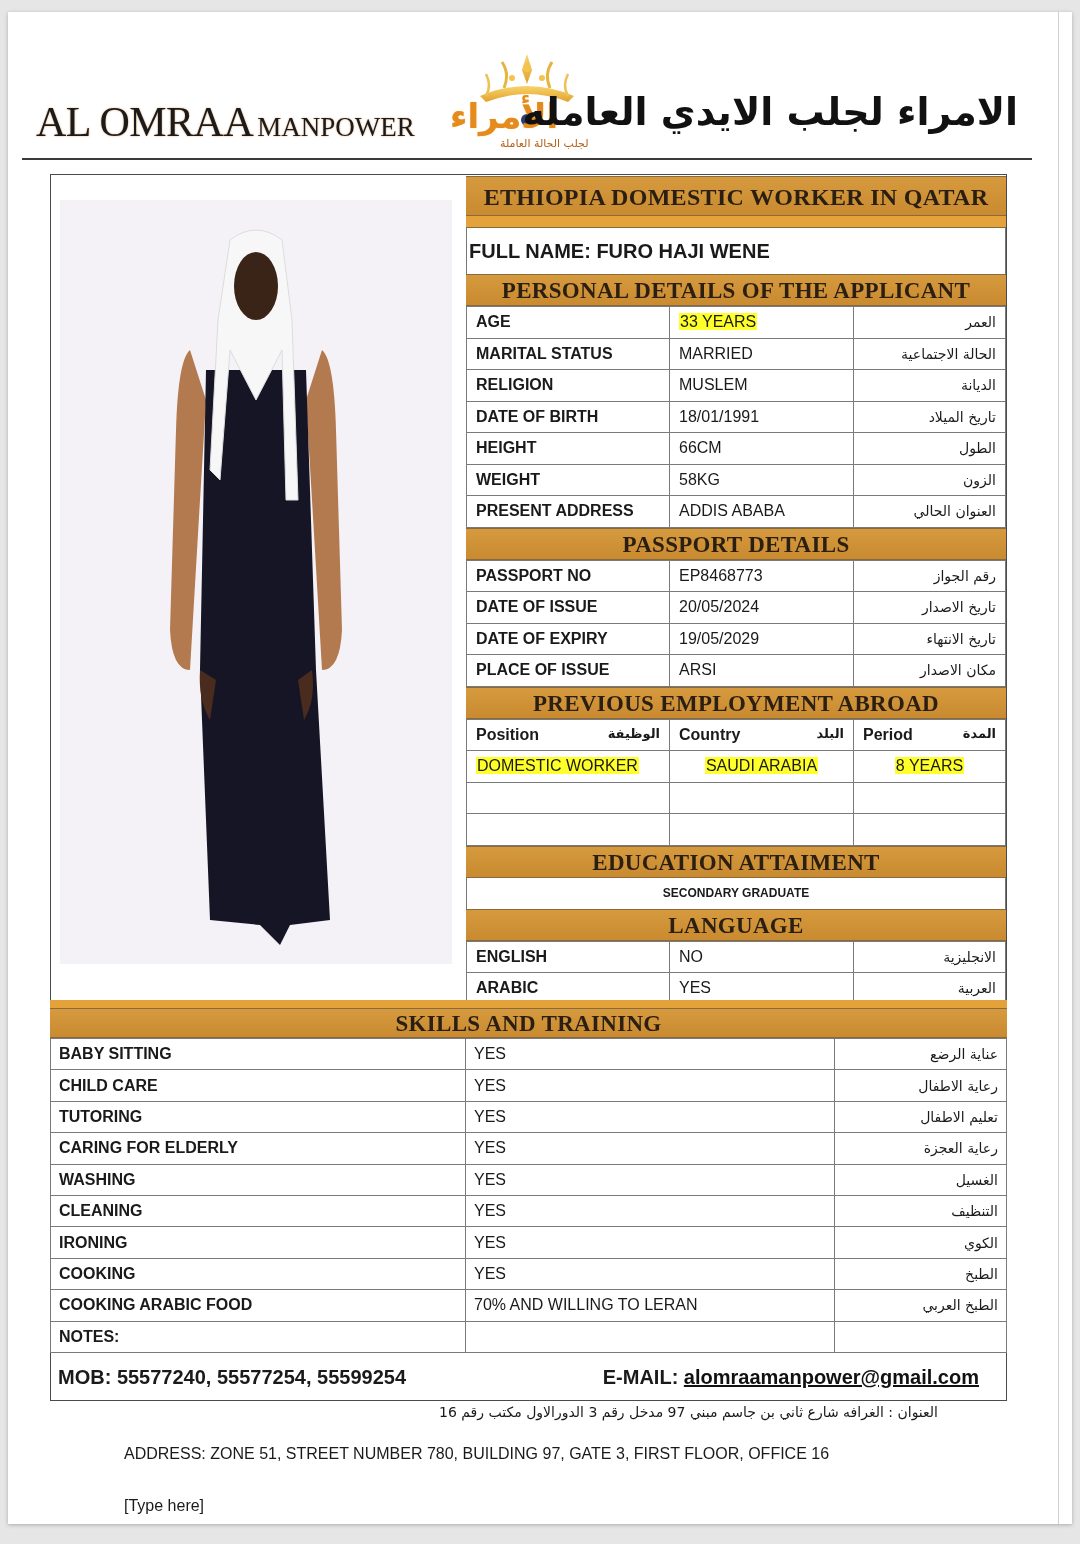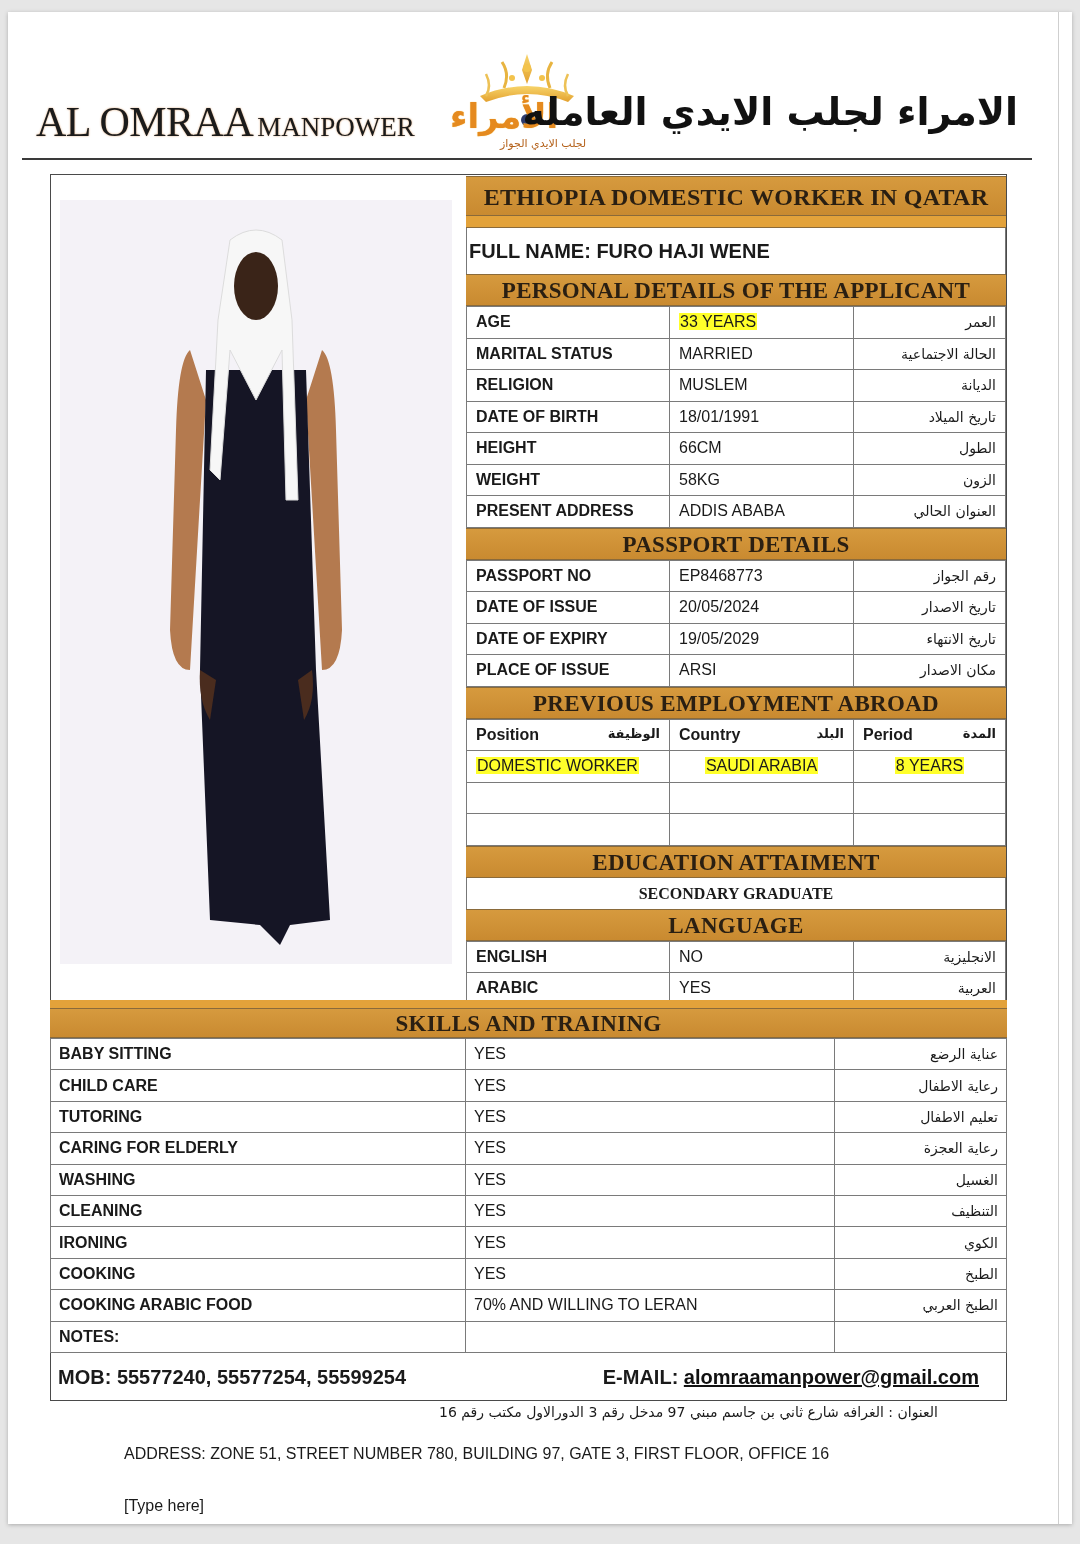--- a/index.html
+++ b/index.html
@@ -64,22 +64,22 @@
     border: 1px solid #7a7a7a; height: 31.5px; font-size: 16px; padding: 0 9px; white-space: nowrap; overflow: hidden;
   }
   table.grid td.lbl { font-weight: bold; width: 203px; }
   table.grid td.val { width: 184px; }
   table.grid td.ar { text-align: right; direction: rtl; font-family: "DejaVu Sans", sans-serif; font-size: 14px; }
   .hl { background: #ffff2a; padding: 0 1px; }
   .emp-head td { font-weight: bold; margin-left: 41px; }
   .emp-head .split { display: flex; justify-content: space-between; }
   .emp-head .split .arw { font-family: "DejaVu Sans", sans-serif; font-size: 13px; direction: rtl; }
   .center { text-align: center; }
-  .edu-val { height: 31px; line-height: 31px; text-align: center; font-weight: bold; font-size: 16px;
-             border-left: 1px solid #777; border-right: 1px solid #777; font-family: Liberation Serif, serif; }
+  .edu-val { height: 31px; line-height: 31px; text-align: center; font-weight: bold; font-size: 12px;
+             border-left: 1px solid #777; border-right: 1px solid #777; }
 
   
   .skills { position: absolute; left: 50px; top: 1000px; width: 957px; }
   .skills .band.top-strip { height: 8px; background: #e3a23a; border: none; }
   .skills .band.sec { height: 30px; line-height: 30px; }
   table.sk { width: 957px; border-collapse: collapse; table-layout: fixed; }
   table.sk td { border: 1px solid #7a7a7a; height: 31.4px; font-size: 16px; padding: 0 8px; white-space: nowrap; overflow: hidden; }
   table.sk td.lbl { width: 415px; font-weight: bold; }
   table.sk td.val { width: 369px; }
   table.sk td.ar { text-align: right; direction: rtl; font-family: "DejaVu Sans", sans-serif; font-size: 14px; }
@@ -121,21 +121,21 @@
     <path d="M60 14 Q68 26 62 40" stroke="#e8b440" stroke-width="3" fill="none"></path>
     <path d="M110 14 Q102 26 108 40" stroke="#e8b440" stroke-width="3" fill="none"></path>
     <path d="M44 26 Q50 38 44 48" stroke="#edc155" stroke-width="2.5" fill="none"></path>
     <path d="M126 26 Q120 38 126 48" stroke="#edc155" stroke-width="2.5" fill="none"></path>
     <circle cx="70" cy="30" r="3" fill="#f3c34c"></circle>
       <circle cx="100" cy="30" r="3" fill="#f3c34c"></circle>
     <circle cx="85" cy="72" r="6" fill="#2d3a6b"></circle>
   </svg>
 </div>
 <div class="logo-arabic-main">الأمراء</div>
-<div class="logo-arabic-sub">لجلب الايدي الجواز</div>
+<div class="logo-arabic-sub">لجلب الحالة العاملة</div>
 
 <div class="brand-ar">الامراء لجلب الايدي العامله</div>
 <div class="header-rule"></div>
 
 <div class="frame"></div>
 <div class="photo-area"></div>
 <div class="photo-bg">
   <svg width="392" height="764" viewBox="0 0 392 764">
 
     <path d="M130 150 Q118 160 116 230 L110 430 Q112 470 130 470 L140 300 L146 200 Z" fill="#b47a4f"></path>

